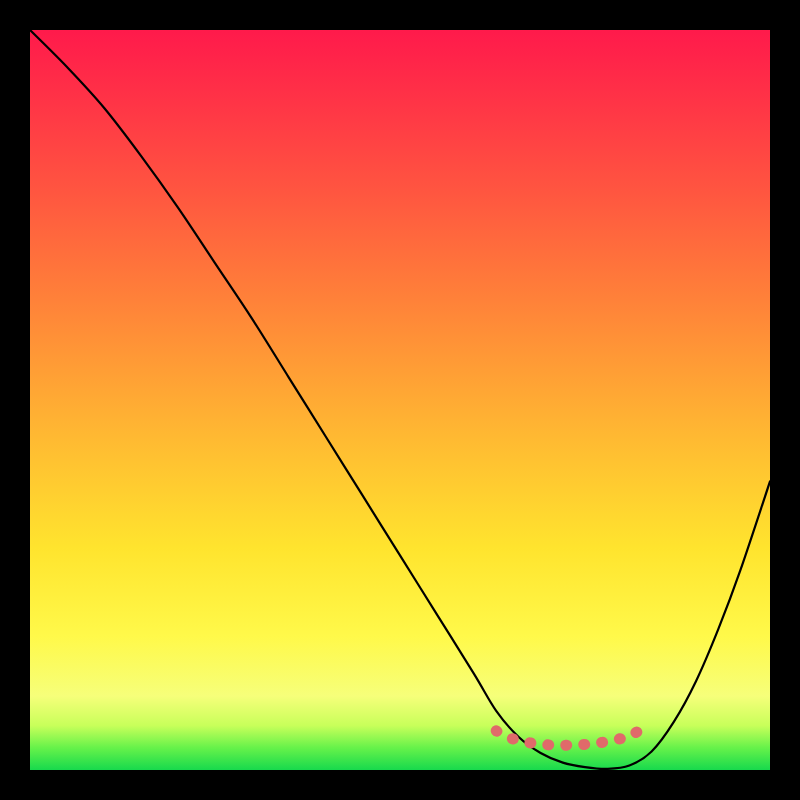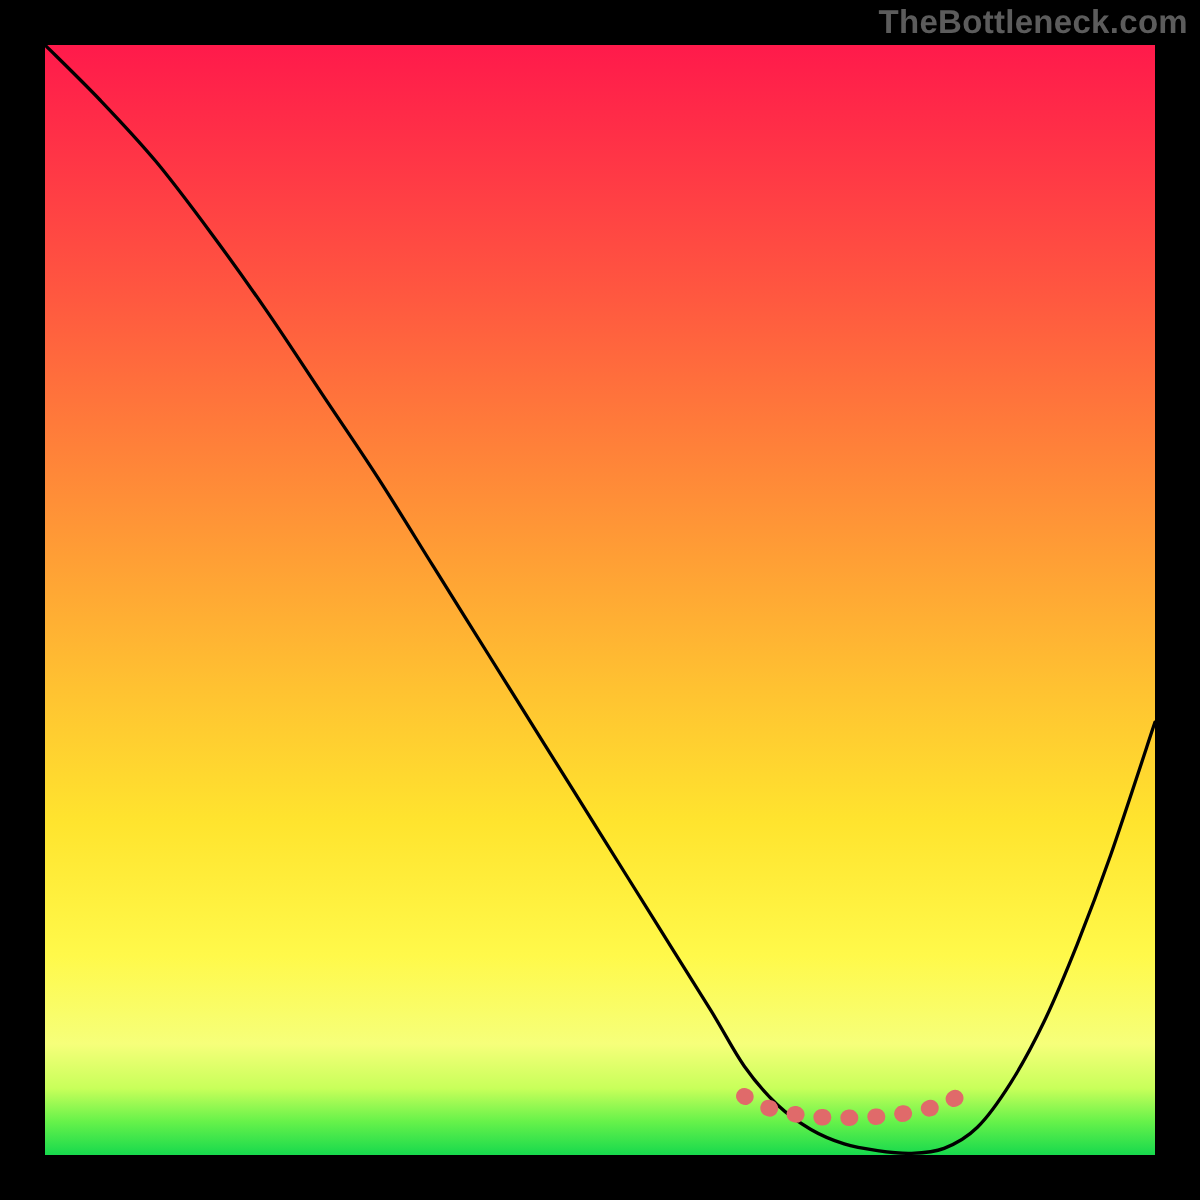--- a/index.html
+++ b/index.html
@@ -55,21 +55,20 @@
   }
   .svg-layer {
     position: absolute;
     inset: 0;
   }
 </style>
 </head>
 <body>
 
 <div class="frame">
-  <div class="watermark">TheBottleneck.com</div>
 
   <div class="plot-area">
     <div class="gradient-bg"></div>
     <svg class="svg-layer" viewBox="0 0 740 740" preserveAspectRatio="none">
       <path fill="none" stroke="#000" stroke-width="2.2" stroke-linecap="round" d="M 0.00 0.00 C 6.17 6.17, 24.67 24.05, 37.00 37.00 C 49.33 49.95, 61.67 62.90, 74.00 77.70 C 86.33 92.50, 98.67 109.15, 111.00 125.80 C 123.33 142.45, 135.67 159.72, 148.00 177.60 C 160.33 195.48, 172.67 214.60, 185.00 233.10 C 197.33 251.60, 209.67 269.48, 222.00 288.60 C 234.33 307.72, 246.67 328.07, 259.00 347.80 C 271.33 367.53, 283.67 387.27, 296.00 407.00 C 308.33 426.73, 320.67 446.47, 333.00 466.20 C 345.33 485.93, 357.67 505.67, 370.00 525.40 C 382.33 545.13, 394.67 564.87, 407.00 584.60 C 419.33 604.33, 434.13 627.77, 444.00 643.80 C 453.87 659.83, 458.80 670.32, 466.20 680.80 C 473.60 691.28, 481.00 699.67, 488.40 706.70 C 495.80 713.73, 503.20 718.66, 510.60 722.98 C 518.00 727.30, 525.40 730.26, 532.80 732.60 C 540.20 734.94, 547.60 735.99, 555.00 737.04 C 562.40 738.09, 569.80 739.14, 577.20 738.89 C 584.60 738.64, 592.00 738.46, 599.40 735.56 C 606.80 732.66, 614.20 728.78, 621.60 721.50 C 629.00 714.22, 636.40 703.62, 643.80 691.90 C 651.20 680.18, 658.60 666.62, 666.00 651.20 C 673.40 635.78, 680.80 617.90, 688.20 599.40 C 695.60 580.90, 701.77 564.87, 710.40 540.20 C 719.03 515.53, 735.07 466.20, 740.00 451.40 "></path>
       <path fill="none" stroke="#e06a6a" stroke-width="11" stroke-linecap="round" stroke-linejoin="round" stroke-dasharray="1 17" d="M 466.20 700.78 C 468.05 701.77, 473.60 705.10, 477.30 706.70 C 481.00 708.30, 484.08 709.29, 488.40 710.40 C 492.72 711.51, 498.27 712.62, 503.20 713.36 C 508.13 714.10, 513.07 714.53, 518.00 714.84 C 522.93 715.15, 527.87 715.21, 532.80 715.21 C 537.73 715.21, 542.67 715.09, 547.60 714.84 C 552.53 714.59, 557.47 714.29, 562.40 713.73 C 567.33 713.17, 572.27 712.43, 577.20 711.51 C 582.13 710.59, 587.68 709.47, 592.00 708.18 C 596.32 706.88, 599.40 705.34, 603.10 703.74 C 606.80 702.14, 612.35 699.42, 614.20 698.56 "></path>
     </svg>
   </div>
 </div>
 

